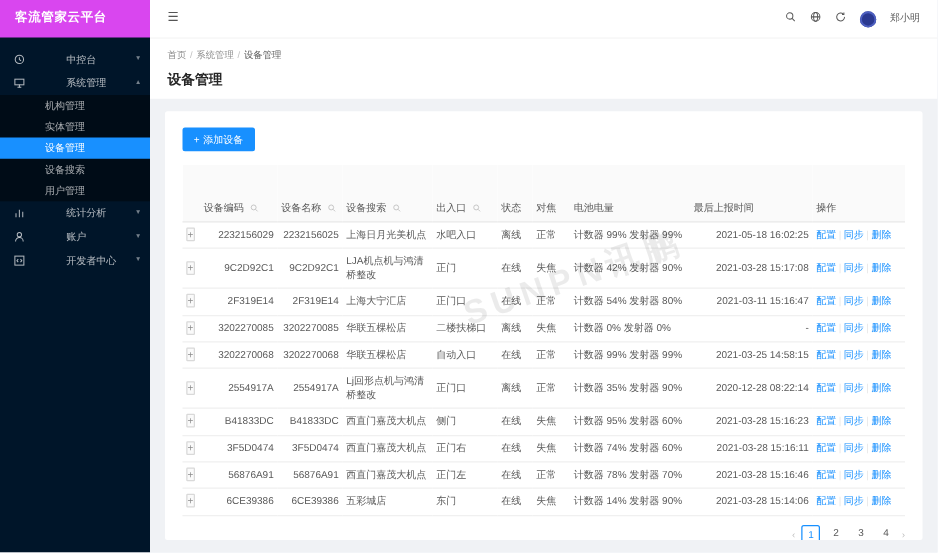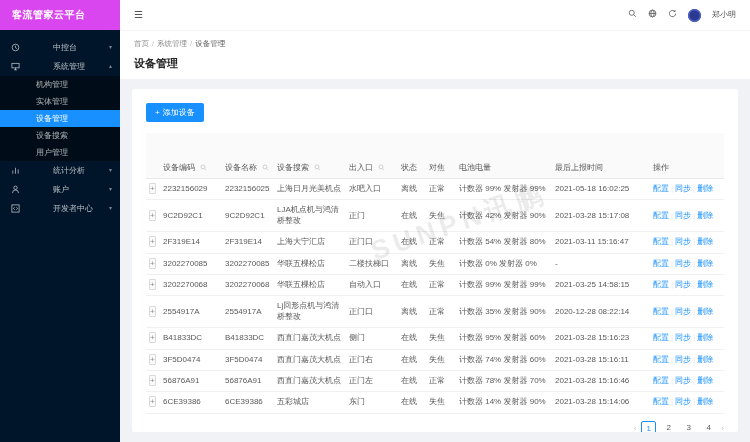--- a/index.html
+++ b/index.html
@@ -48,21 +48,21 @@
   table{width:100%;border-collapse:collapse;table-layout:fixed;font-size:8px;}
   th{color:#595959;font-weight:500;text-align:left;padding:5px 3px;background:#fafafa;
     border-bottom:1px solid #e8e8e8;white-space:nowrap;overflow:hidden;}
   th .th-wrap{display:flex;align-items:center;gap:5px;margin-top:24px;}
   th .icn{color:#bfbfbf;cursor:pointer;}
   th .icn svg{width:7px;height:7px;}
   td{padding:5px 3px;border-bottom:1px solid #f0f0f0;color:#595959;vertical-align:middle;
     overflow:hidden;word-break:break-all;line-height:1.3;}
   .expand-box{width:9px;height:9px;border:1px solid #d9d9d9;border-radius:1px;background:#fafafa;
     color:#8c8c8c;font-size:8px;line-height:7px;text-align:center;cursor:pointer;box-sizing:border-box;}
-  td.num{white-space:nowrap;}
+  td.num{white-space:nowrap;text-align:right;}
   .op-link{color:#1890ff;cursor:pointer;white-space:nowrap;}
   .op-sep{color:#e8e8e8;margin:0 2px;}
   
   .pagination{margin-top:7px;display:flex;justify-content:flex-end;align-items:center;
     gap:5px;font-size:8px;color:#595959;}
   .pg-item{min-width:15px;height:15px;line-height:14px;text-align:center;cursor:pointer;
     border-radius:2px;box-sizing:border-box;}
   .pg-item.active{border:1px solid #1890ff;color:#1890ff;}
   .pg-arrow{color:#bfbfbf;cursor:pointer;}
   

